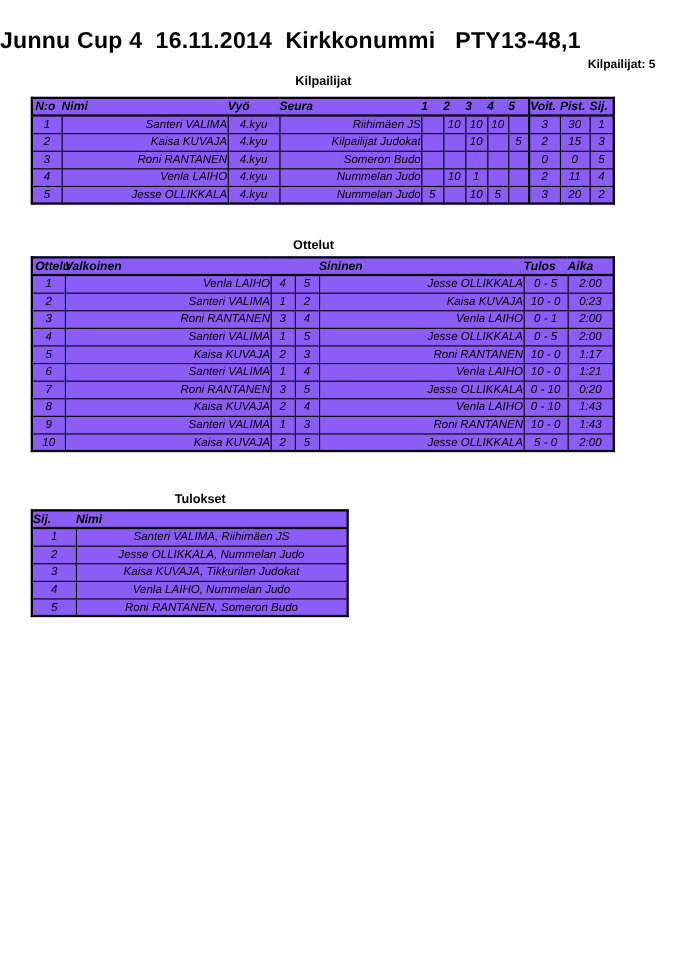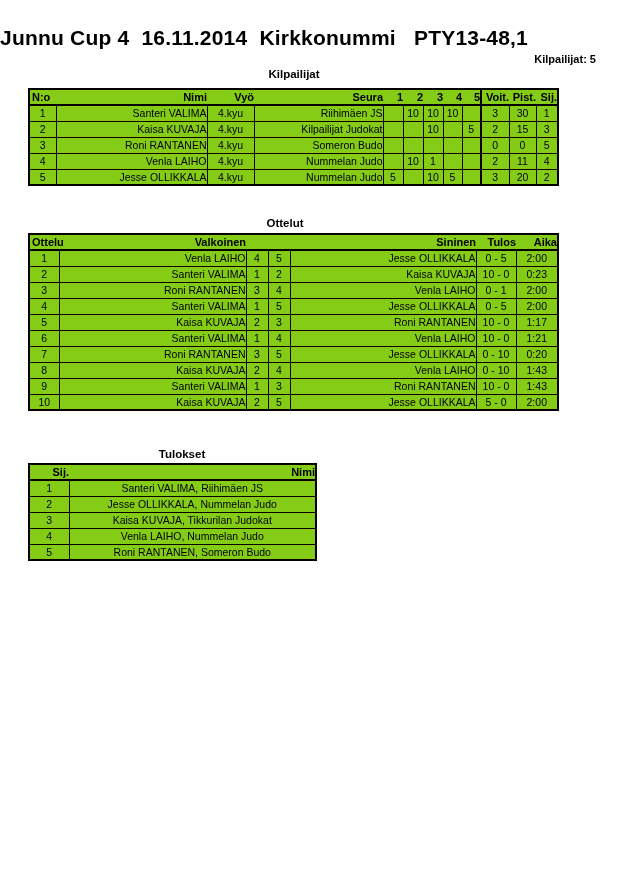--- a/index.html
+++ b/index.html
@@ -22,29 +22,29 @@
   .sh {
     position: absolute; transform: translateX(-50%);
     font-size: 11.5px; font-weight: bold; white-space: nowrap;
   }
   #h1k { left: 254px; top: 68px; margin-left: 40px; }
   #h2o { left: 285px; top: 217px; }
   #h3t { left: 182px; top: 448px; }
 
   table {
     position: absolute; border-collapse: collapse; table-layout: fixed;
-    border: 2px solid #000; background: #84cc16;
+    border: 2px solid #000; background: #8b5cf6; font-style: italic;
   }
   #t1 { left: 28px; top: 88px;  width: 529px; }
   #t2 { left: 28px; top: 233px; width: 529px; }
   #t3 { left: 28px; top: 463px; width: 287px; }
 
   th {
     font-size: 11px; font-weight: bold; height: 16px;
-    padding: 0; text-align: right; vertical-align: middle;
+    padding: 0; text-align: left; vertical-align: middle;
     border-bottom: 2px solid #000; white-space: nowrap; overflow: visible;
   }
   td {
     font-size: 10.5px; height: 16px; padding: 0;
     text-align: center; vertical-align: middle;
     border: 1px solid #000; white-space: nowrap; overflow: hidden;
   }
   th.al  { text-align: left; padding-left: 2px; }
   td.nl  { text-align: right; padding-left: 8px; }
   td.cl  { text-align: right; padding-left: 7px; }

